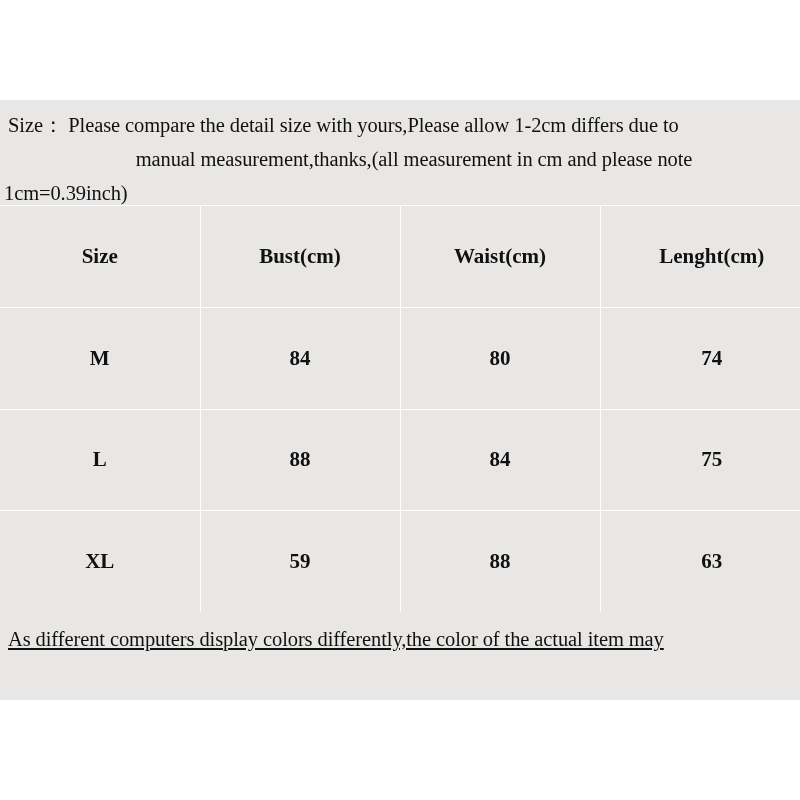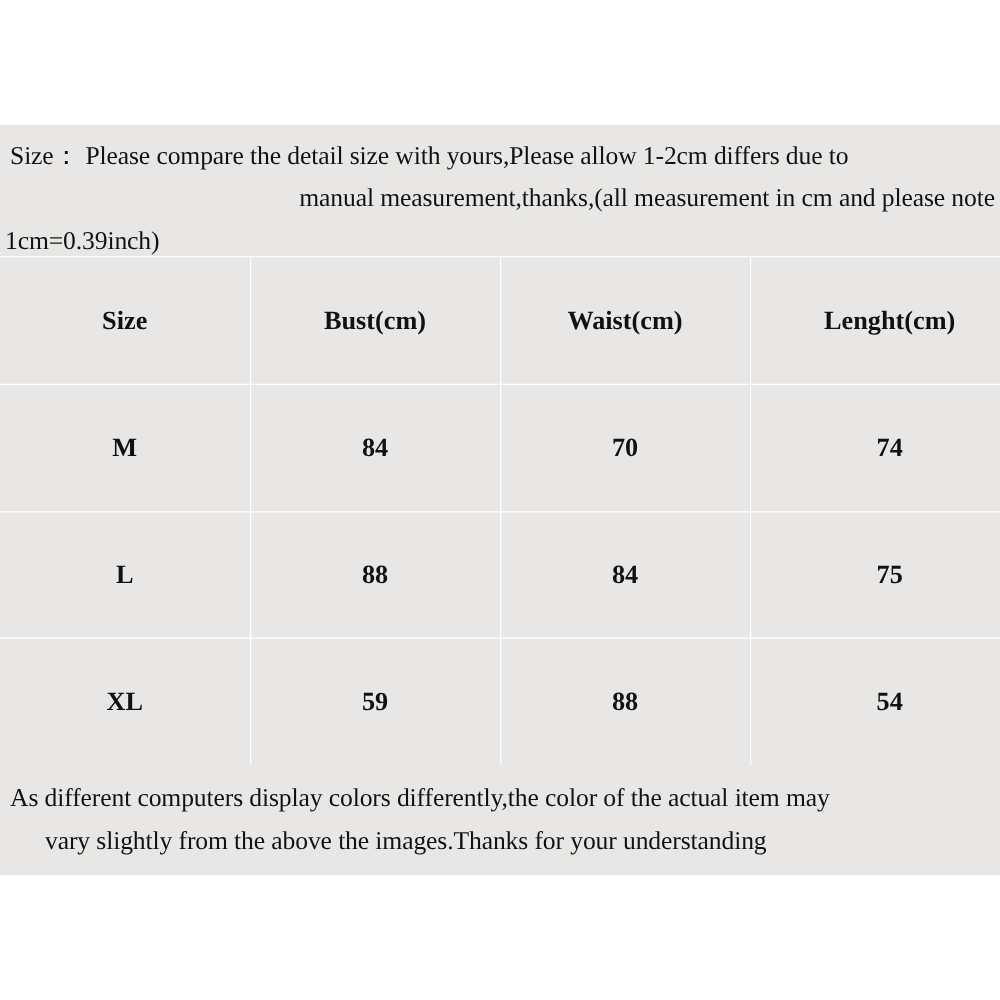--- a/index.html
+++ b/index.html
@@ -33,21 +33,21 @@
     padding: 8px 4px 0 4px;
     box-sizing: border-box;
   }
   .intro-line {
     font-size: 20.5px;
     line-height: 34px;
     white-space: nowrap;
     letter-spacing: -0.1px;
   }
   .intro-line.l1 { text-align: left; padding-left: 4px; }
-  .intro-line.l2 { text-align: right; padding-left: 28px; }
+  .intro-line.l2 { text-align: center; padding-left: 28px; }
   .intro-line.l3 { text-align: left; }
 
   
   .table-wrap {
     position: absolute;
     top: 206px;
     left: 0;
     width: 800px;
     height: 406px;
     background: #e8e7e5;
@@ -83,20 +83,21 @@
     top: 612px;
     height: 88px;
     padding-top: 10px;
     box-sizing: border-box;
   }
   .note-line {
     font-size: 20.5px;
     line-height: 34px;
     white-space: nowrap;
     letter-spacing: -0.1px;
+    text-decoration: underline;
   }
   .note-line.n1 { text-align: left; padding-left: 8px; }
   .note-line.n2 { text-align: left; padding-left: 36px; }
 
   .spacer-top {
     position: absolute;
     top: 0; left: 0;
     width: 800px; height: 100px;
     background: #ffffff;
   }
@@ -125,39 +126,38 @@
       <tbody>
         <tr>
           <td class="hdr">Size</td>
           <td class="hdr">Bust(cm)</td>
           <td class="hdr">Waist(cm)</td>
           <td class="hdr">Lenght(cm)</td>
         </tr>
         <tr>
           <td class="cell">M</td>
           <td class="cell">84</td>
-          <td class="cell">70</td>
+          <td class="cell">80</td>
           <td class="cell">74</td>
         </tr>
         <tr>
           <td class="cell">L</td>
           <td class="cell">88</td>
           <td class="cell">84</td>
           <td class="cell">75</td>
         </tr>
         <tr>
           <td class="cell">XL</td>
           <td class="cell">59</td>
           <td class="cell">88</td>
-          <td class="cell">54</td>
+          <td class="cell">63</td>
         </tr>
       </tbody>
     </table>
   </div>
 
   <div class="band note">
     <div class="note-line n1">As different computers display colors differently,the color of the actual item may</div>
-    <div class="note-line n2">vary slightly from the above the images.Thanks for your understanding</div>
   </div>
 
   <div class="spacer-bottom"></div>
 
 </div>
 
 </body></html>

